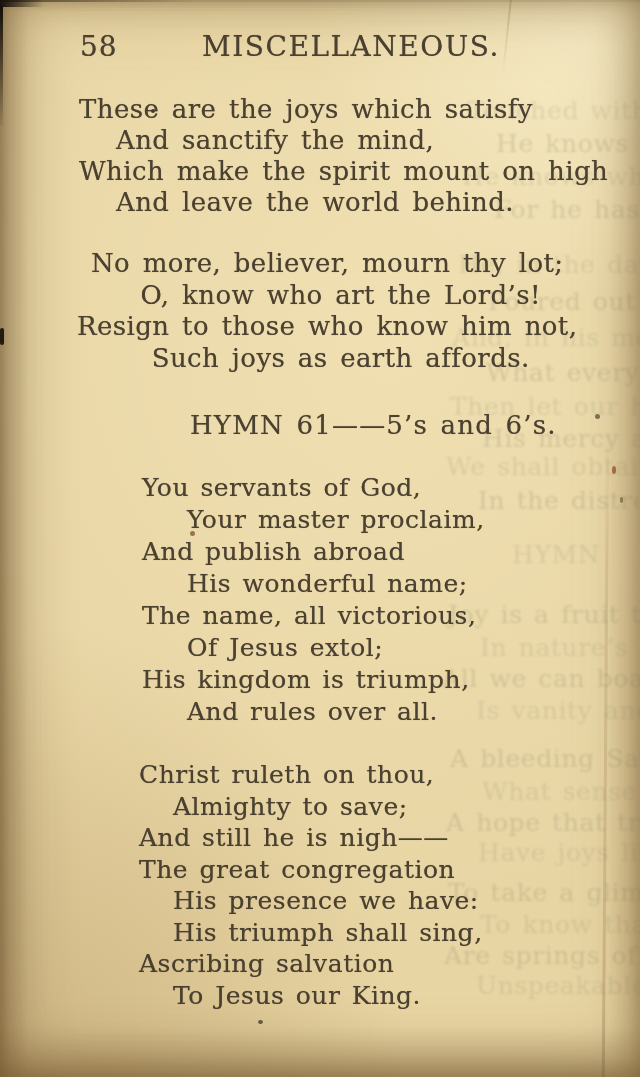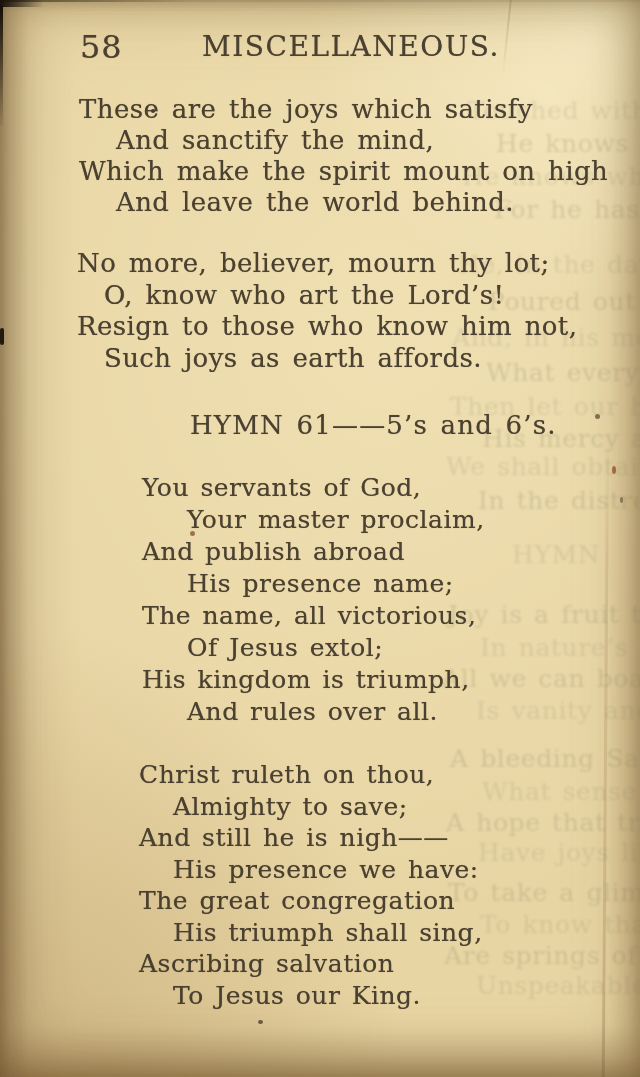--- a/index.html
+++ b/index.html
@@ -19,27 +19,27 @@
       #e8d5a4;
     box-shadow:
       inset 0 0 70px 12px rgba(130,98,50,.18),
       inset 30px 0 55px -18px rgba(95,70,36,.35),
       inset -22px 0 45px -20px rgba(110,84,44,.28),
       inset 0 -28px 50px -12px rgba(108,80,42,.38),
       inset 0 18px 42px -20px rgba(120,94,54,.22);
   }
   .ink{color:#3f3628;opacity:.93;text-shadow:0 0 .7px rgba(58,48,34,.65);}
   .header{position:absolute;top:30px;left:0;right:0;height:40px;}
-  .page-number{position:absolute;left:80px;top:0;font-size:32px;line-height:34px;letter-spacing:1px;}
+  .page-number{position:absolute;left:80px;top:0;font-size:28px;line-height:34px;letter-spacing:1px;}
   .header-title{position:absolute;left:62px;right:0;top:0;text-align:center;font-size:28px;line-height:34px;letter-spacing:1.5px;word-spacing:2px;}
   .stanza{position:absolute;white-space:nowrap;}
   .stanza .line{white-space:nowrap;}
   .s1{top:94px;left:79px;font-size:26px;line-height:31px;letter-spacing:.4px;word-spacing:4px;}
   .s1 .indent{margin-left:37px;}
-  .s2{top:248px;left:77px;font-size:26px;line-height:31.5px;letter-spacing:.4px;word-spacing:4px;}
+  .s2{top:248px;left:77px;font-size:26px;line-height:31.5px;letter-spacing:.4px;word-spacing:4px;text-align:center;}
   .s2 .indent{margin-left:27px;}
   .hymn-heading{position:absolute;top:410px;left:190px;font-size:26px;line-height:30px;letter-spacing:1.2px;word-spacing:3px;white-space:nowrap;}
   .s3{top:472px;left:142px;font-size:25px;line-height:32px;letter-spacing:.5px;word-spacing:3px;}
   .s3 .indent{margin-left:45px;}
   .s4{top:759px;left:139px;font-size:25px;line-height:31.5px;letter-spacing:.5px;word-spacing:3px;}
   .s4 .indent{margin-left:34px;}
 
   
   .bleed-layer{position:absolute;inset:0;pointer-events:none;}
   .bleed-line{
@@ -113,32 +113,32 @@
       <div class="line flush">Resign to those who know him not,</div>
       <div class="line indent">Such joys as earth affords.</div>
     </div>
 
   <div class="hymn-heading ink">HYMN 61——5’s and 6’s.</div>
 
   <div class="stanza s3 ink">
       <div class="line flush">You servants of God,</div>
       <div class="line indent">Your master proclaim,</div>
       <div class="line flush">And publish abroad</div>
-      <div class="line indent">His presence name;</div>
+      <div class="line indent">His wonderful name;</div>
       <div class="line flush">The name, all victorious,</div>
       <div class="line indent">Of Jesus extol;</div>
       <div class="line flush">His kingdom is triumph,</div>
       <div class="line indent">And rules over all.</div>
     </div>
   <div class="stanza s4 ink">
       <div class="line flush">Christ ruleth on thou,</div>
       <div class="line indent">Almighty to save;</div>
       <div class="line flush">And still he is nigh——</div>
+      <div class="line flush">The great congregation</div>
       <div class="line indent">His presence we have:</div>
-      <div class="line flush">The great congregation</div>
       <div class="line indent">His triumph shall sing,</div>
       <div class="line flush">Ascribing salvation</div>
       <div class="line indent">To Jesus our King.</div>
     </div>
 
   <div class="edge-top-hairline"></div>
   <div class="edge-top-left"></div>
   <div class="edge-left-line"></div>
   <div class="edge-left-tick"></div>
   <div class="crease-right"></div>

